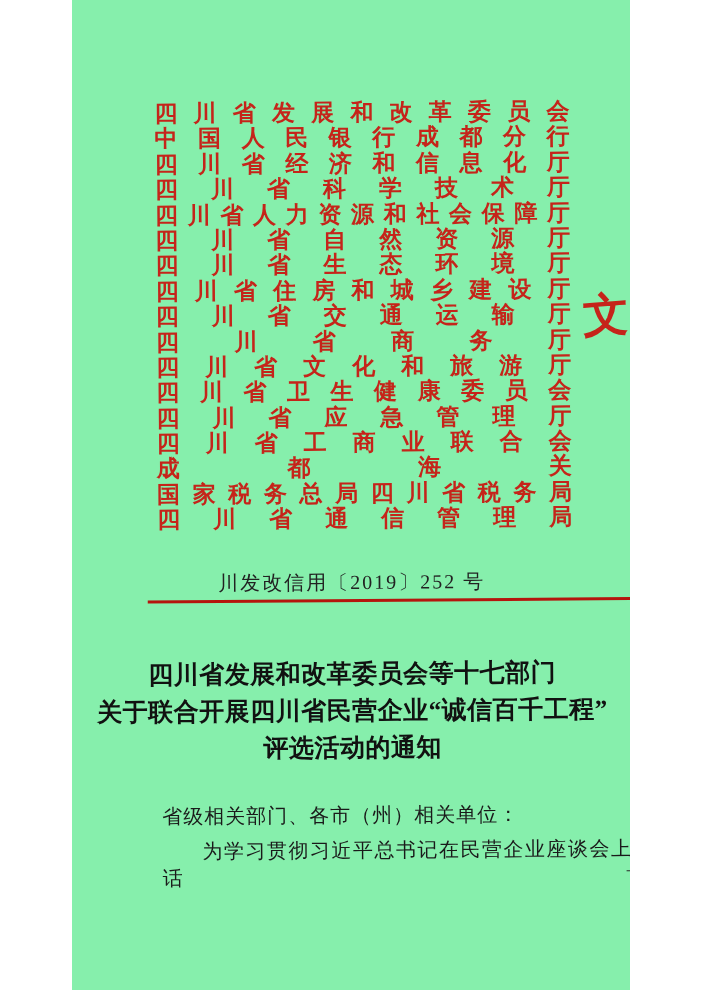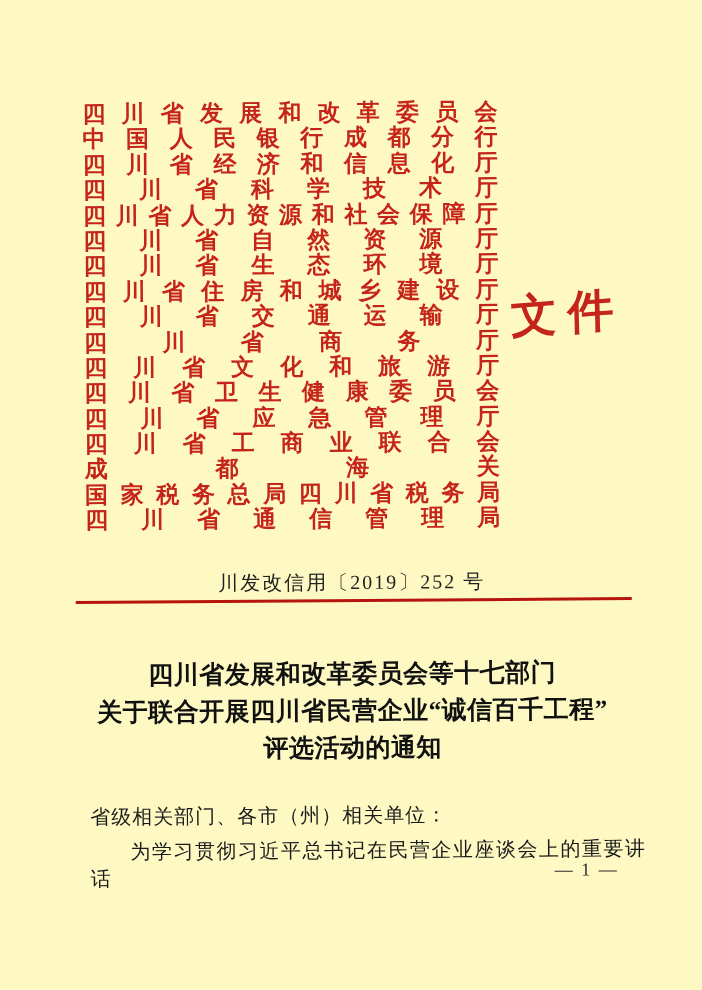--- a/index.html
+++ b/index.html
@@ -2,24 +2,24 @@
 <html style="--red: #c5241a; --rule-red: #b5150d;"><head>
 <meta charset="utf-8">
 <style>
   html, body {
     margin: 0;
     padding: 0;
     background: #ffffff;
   }
   .page {
     position: relative;
-    width: 702px;
+    width: 558px;
     height: 990px;
     margin: 0 auto;
-    background: #fef9c3;
+    background: #86efac;
     overflow: hidden;
     font-family: "Liberation Serif", "DejaVu Serif", serif;
     color: #1c1c1c;
   }
   .skew-wrap {
     position: absolute;
     inset: 0;
     transform: rotate(-0.4deg);
     transform-origin: 50% 50%;
   }

